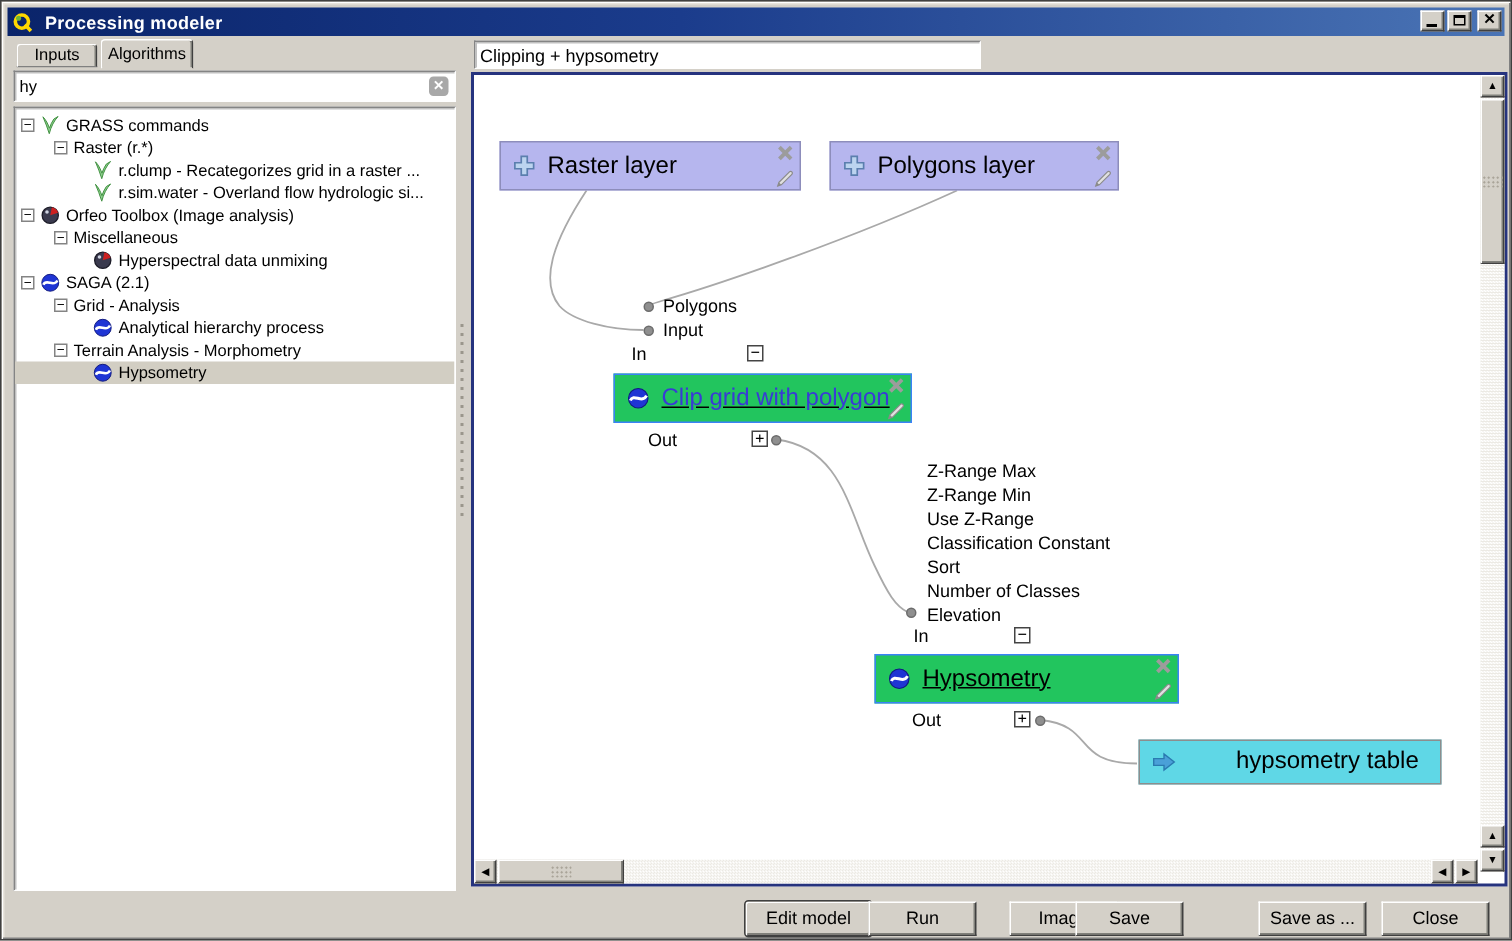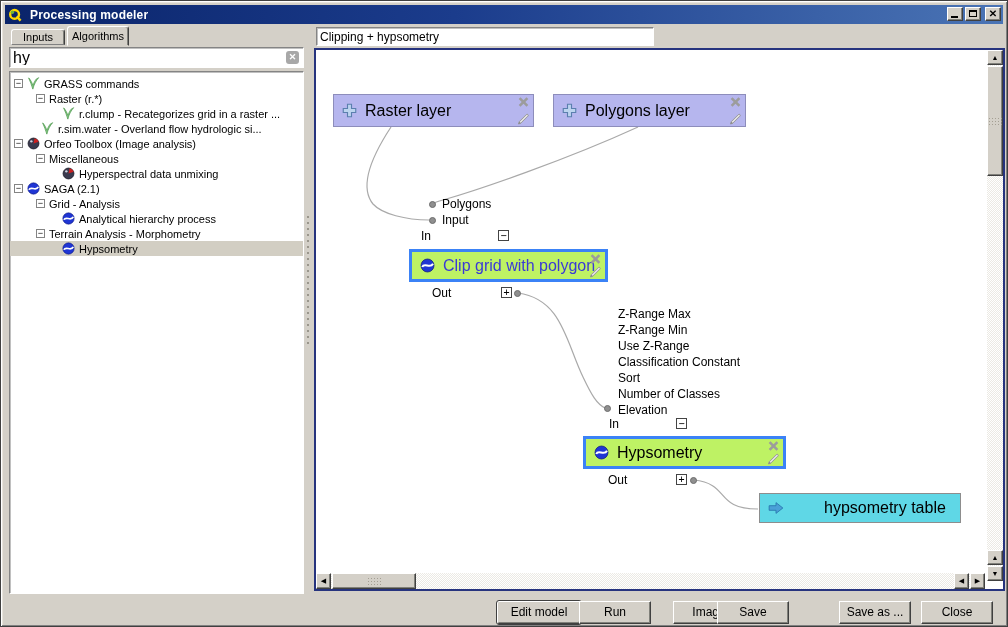--- a/index.html
+++ b/index.html
@@ -27,21 +27,21 @@
          border-radius:3px 3px 0 0; font-size:11px; text-align:center; cursor:pointer;
          box-shadow: inset -1px 0 0 #80807a; }
   .tab-inputs { left:10px; top:28px; width:54px; height:16px; line-height:15px; border-bottom-color:#808080; }
   .tab-algorithms { left:66px; top:25px; width:62px; height:20px; line-height:18px; font-weight:normal; }
 
   
   .search-box { position:absolute; left:8px; top:46px; width:295px; height:21px; background:#fff;
                 border:1px solid; border-color:#848484 #ffffff #ffffff #848484;
                 box-shadow: inset 1px 1px 0 #c0c0c0; }
   .search-box input { position:absolute; left:3px; top:2px; width:260px; height:15px; border:none; outline:none;
-                      font-family:"Liberation Sans",sans-serif; font-size:16px; background:transparent; }
+                      font-family:"Liberation Sans",sans-serif; font-size:11px; background:transparent; }
   .clear-ic { position:absolute; right:4px; top:3px; width:13px; height:13px; background:#a8a8a8;
               border-radius:3px; color:#fff; font-size:9px; font-weight:bold; text-align:center; line-height:13px; cursor:pointer; }
 
   
   .tree { position:absolute; left:8px; top:70px; width:295px; height:523px; background:#fff;
           border:1px solid; border-color:#848484 #ffffff #ffffff #848484; box-shadow: inset 1px 1px 0 #c0c0c0;
           padding-top:4px; overflow:hidden; }
   .trow { height:15px; display:flex; align-items:center; font-size:11px; color:#000; white-space:nowrap; cursor:default; }
   .trow.sel { background:#d2cec3; }
   .exp { width:9px; height:9px; border:1px solid #848484; background:#fff; font-size:9px; line-height:7px;
@@ -60,21 +60,21 @@
                   font-family:"Liberation Sans",sans-serif; font-size:12px; background:transparent; width:calc(100% - 6px); }
   .f-name { left:315px; width:338px; }
   .f-group { left:658px; width:346px; }
 
   
   .canvas { position:absolute; left:313px; top:47px; width:691px; height:543px; background:#fff;
             border:2px solid #26337e; }
   .canvas svg.links { position:absolute; left:0; top:0; z-index:1; }
   .cnode { position:absolute; z-index:3; display:flex; align-items:center; font-size:16px; }
   .node-input { background:#b6b6ee; border:1px solid #8d8dbb; }
-  .node-algo  { background:#bef264; border:3px solid #3b82f6; }
+  .node-algo  { background:#22c55e; border:1px solid #3b82f6;text-decoration:underline; }
   .node-output{ background:#5fd7e6; border:1px solid #8d8d8d;gap:32px; }
   .cnode .nic { width:15px; height:15px; margin:0 8px 0 8px; flex:none; }
   .cnode .ntitle { color:#000; }
   .ntitle.blue { color:#3a3ad6; }
   .nx { position:absolute; right:3px; top:1px; width:13px; height:12px; cursor:pointer; }
   .npen { position:absolute; right:3px; bottom:1px; width:13px; height:12px; cursor:pointer; }
   .clabel { position:absolute; z-index:2; font-size:12px; color:#000; white-space:nowrap; }
   .pdot { position:absolute; z-index:2; width:7px; height:7px; border-radius:50%; background:#8f8f8f; border:1px solid #6c6c6c; }
   .pm { position:absolute; z-index:2; width:11px; height:11px; background:#fff; border:1px solid #444;
         font-size:10px; line-height:9px; text-align:center; font-family:"DejaVu Sans Mono",monospace; cursor:pointer; }
@@ -179,21 +179,21 @@
     <div class="trow" style="padding-left:26px">
       <span class="exp">−</span>
       <span class="tlabel">Raster (r.*)</span>
     </div>
     <div class="trow" style="padding-left:52px">
       <svg class="ic">
           <use href="#ic-grass"></use>
         </svg>
       <span class="tlabel">r.clump - Recategorizes grid in a raster ...</span>
     </div>
-    <div class="trow" style="padding-left:31px">
+    <div class="trow" style="padding-left:52px">
       <svg class="ic">
           <use href="#ic-grass"></use>
         </svg>
       <span class="tlabel">r.sim.water - Overland flow hydrologic si...</span>
     </div>
     <div class="trow" style="padding-left:4px">
       <span class="exp">−</span>
       <svg class="ic">
           <use href="#ic-otb"></use>
         </svg>

